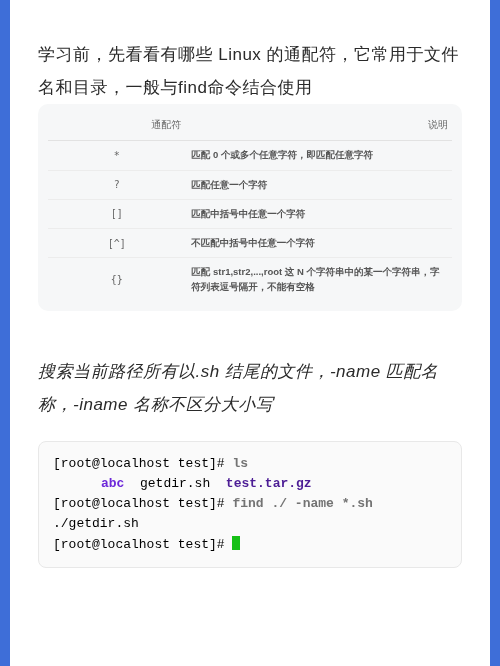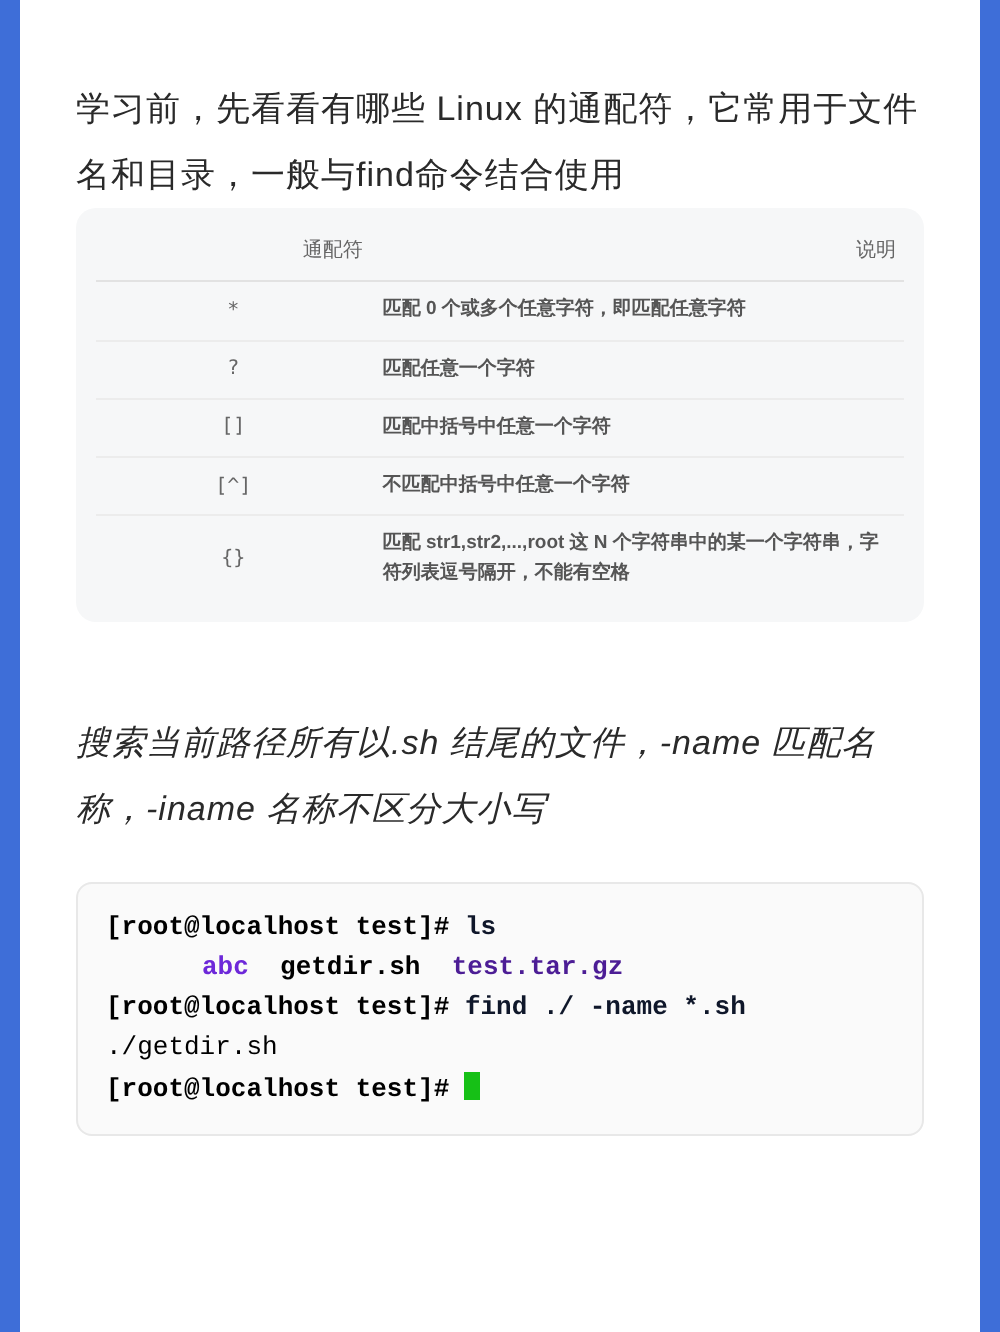--- a/index.html
+++ b/index.html
@@ -67,25 +67,25 @@
     background: #fafafa;
     border: 1px solid #e8e8e8;
     border-radius: 8px;
     padding: 12px 14px;
     font-family: "Courier New", Menlo, Consolas, monospace;
     font-size: 13px;
     line-height: 1.55;
     color: #000;
     white-space: pre;
   }
-  .term .prompt-host { font-weight: bold; }
-  .term .cmd { font-weight: bold; color: #0f172a; }
+  .term .prompt-host { font-weight: normal; }
+  .term .cmd { font-weight: bold; color: #737373; }
   .term .blue { color: #6d28d9; font-weight: bold; margin-left: 48px; }
   .term .red  { color: #4c1d95; font-weight: bold; }
-  .term .plain { color: #000; font-weight: bold; }
+  .term .plain { color: #000; font-weight: normal; }
   .cursor {
     display: inline-block;
     width: 8px;
     height: 14px;
     background: #16c016;
     vertical-align: -2px;
   }
 </style>
 </head>
 <body>

